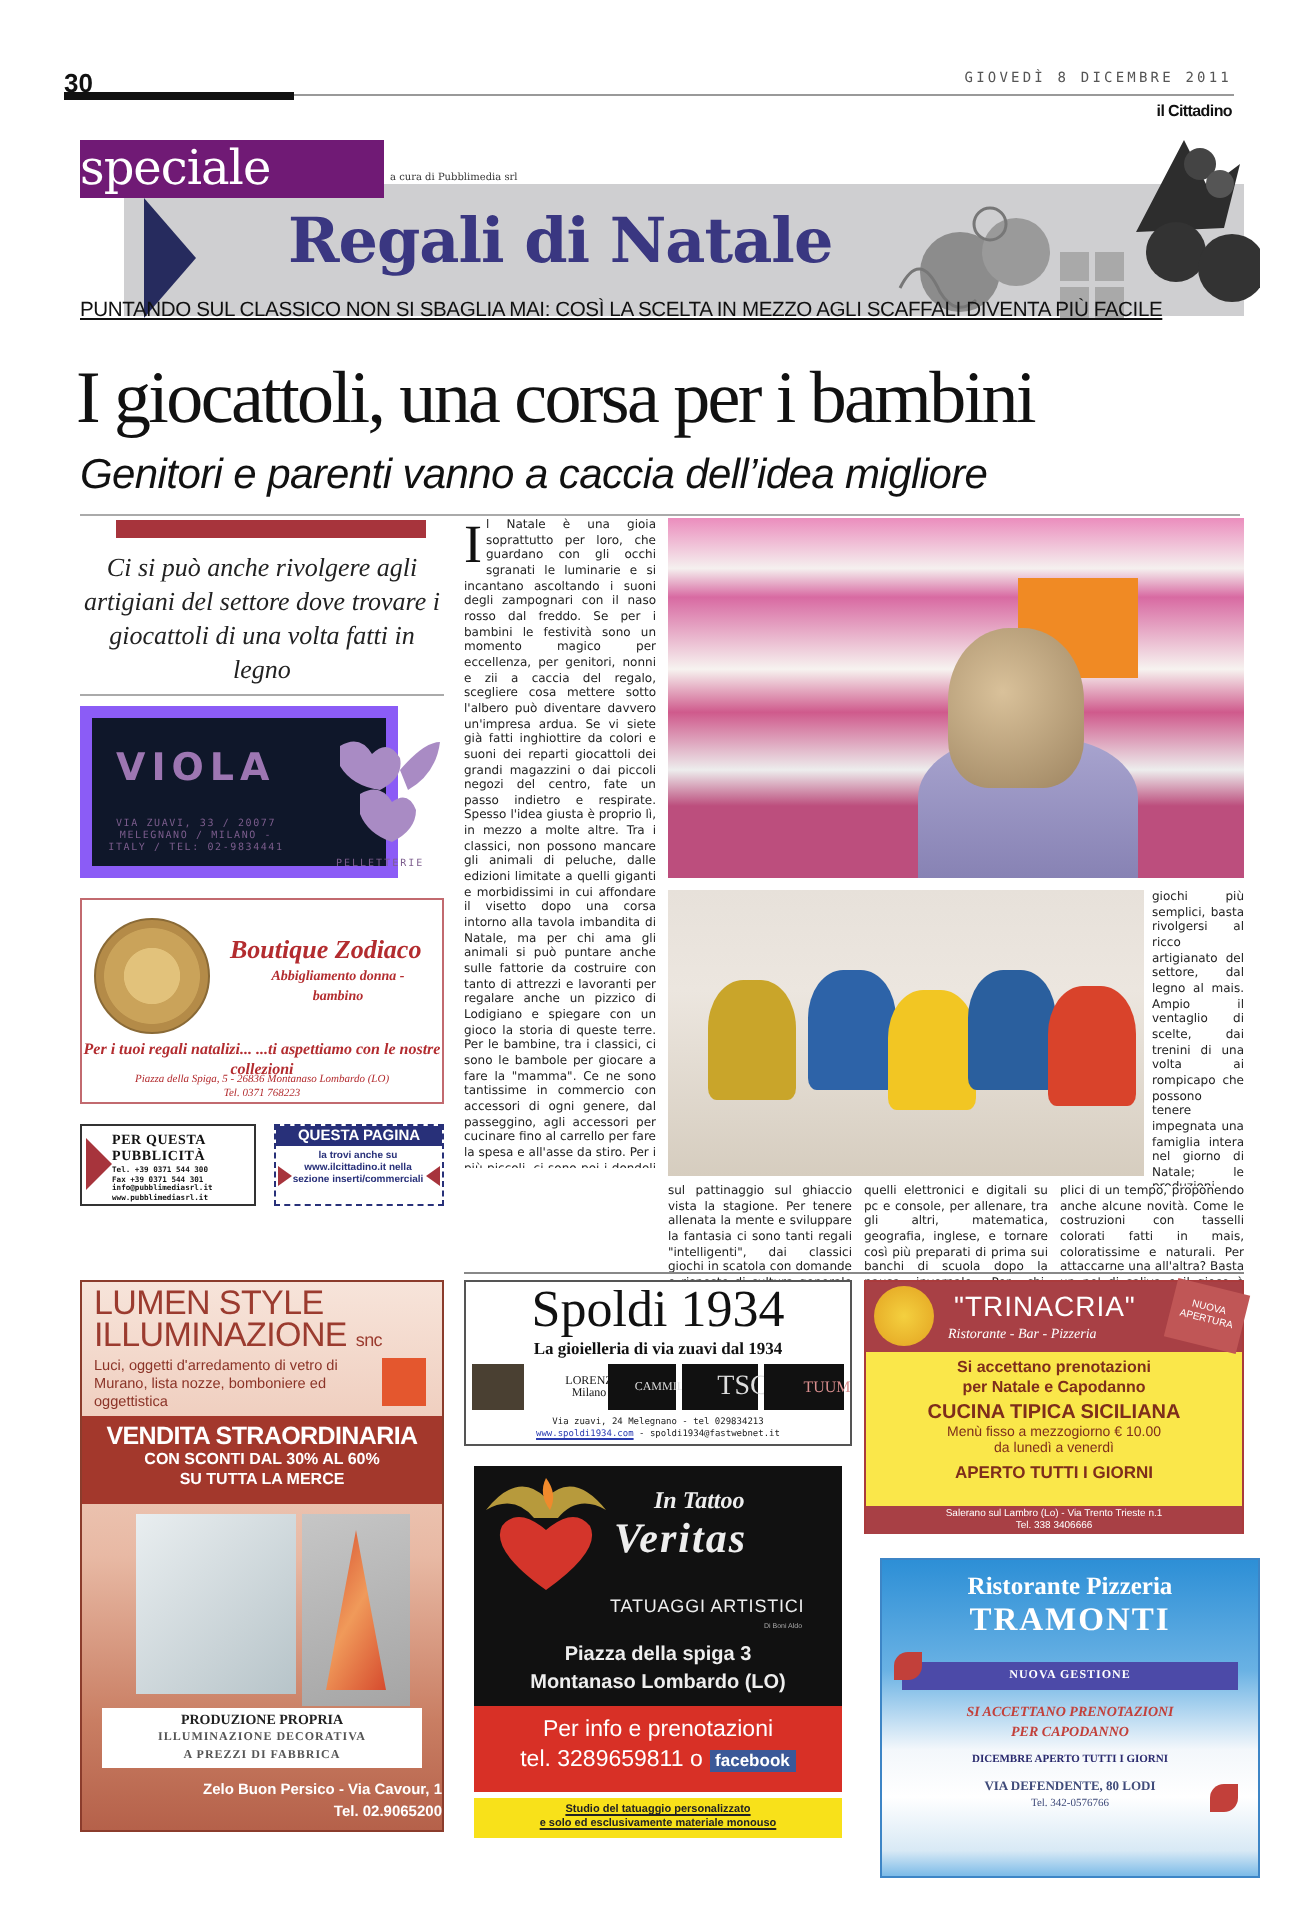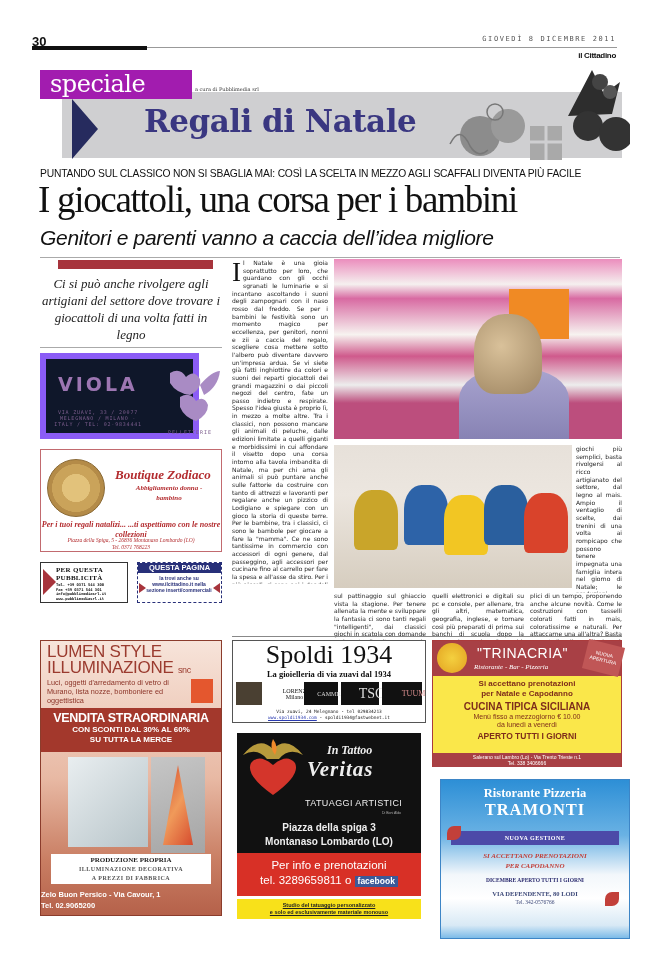--- a/index.html
+++ b/index.html
@@ -9,30 +9,30 @@
 
   
   .page-num { left: 32px; top: 34px; font: bold 13px "Liberation Sans", sans-serif; color: #111; }
   .rule-thick { left: 32px; top: 46px; width: 115px; height: 4px; background: #111; }
   .rule-thin { left: 147px; top: 47px; width: 470px; height: 1px; background: #999; }
   .date { right: 34px; top: 35px; font: 7px "DejaVu Sans Mono", monospace; letter-spacing: 1.6px; color: #555; }
   .paper { right: 34px; top: 51px; font: bold 8px "Liberation Sans", sans-serif; color: #111; letter-spacing: -0.3px; }
 
   
   .banner-grey { left: 62px; top: 92px; width: 560px; height: 66px; background: #cfcfd1; }
-  .speciale { left: 40px; top: 70px; width: 152px; height: 29px; background: #a21caf; color: #fff;
-              font: 24px "DejaVu Serif", serif; padding-left: 10px; line-height: 29px; letter-spacing: -0.5px; }
+  .speciale { left: 40px; top: 70px; width: 152px; height: 29px; background: #701a75; color: #fff;
+              font: 24px "DejaVu Serif", serif; line-height: 29px; letter-spacing: -0.5px; }
   .cura { left: 195px; top: 86px; font: 5px "DejaVu Serif", serif; color: #333; }
   .arrow { left: 72px; top: 99px; width: 0; height: 0; border-top: 30px solid transparent;
            border-bottom: 30px solid transparent; border-left: 26px solid #262b5e; }
   .regali { left: 144px; top: 103px; font: bold 31px "DejaVu Serif", serif; color: #3a3781; letter-spacing: -0.5px; }
   .deco { left: 440px; top: 64px; width: 190px; height: 100px; }
 
-  .kicker { left: 40px; top: 168px; width: 580px; font: 12.5px "Liberation Sans", sans-serif; color: #111;
-            letter-spacing: -0.2px; text-transform: uppercase; font-size: 10.3px; }
+  .kicker { left: 40px; top: 150px; width: 580px; font: 12.5px "Liberation Sans", sans-serif; color: #111;
+            letter-spacing: -0.2px; text-transform: uppercase; font-size: 10.3px; text-decoration: underline; }
   .headline { left: 38px; top: 180px; font: 37px "Liberation Serif", serif; color: #111; letter-spacing: -1.3px; line-height: 40px; }
   .subhead { left: 40px; top: 226px; font: italic 21px "Liberation Sans", sans-serif; color: #111; letter-spacing: -0.3px; }
   .title-rule { left: 40px; top: 257px; width: 580px; height: 1px; background: #aaa; }
 
   
   .redbar { left: 58px; top: 260px; width: 155px; height: 9px; background: #a7343c; }
   .quote { left: 40px; top: 275px; width: 182px; text-align: center; font: italic 13px "Liberation Serif", serif;
            line-height: 17px; color: #222; }
   .quote-rule { left: 40px; top: 347px; width: 182px; height: 1px; background: #aaa; }
 
@@ -68,21 +68,21 @@
   .lumen .badge { position: absolute; left: 150px; top: 38px; width: 22px; height: 24px; background: #e4572e; }
   .lumen .sale { position: absolute; left: 0; top: 67px; width: 100%; height: 44px; background: #a3382c; color: #fff; text-align: center; }
   .lumen .sale .s1 { font: bold 12.5px "Liberation Sans", sans-serif; display: block; margin-top: 3px; letter-spacing: -0.3px; }
   .lumen .sale .s2 { font: bold 8px "Liberation Sans", sans-serif; display: block; line-height: 10px; }
   .lumen .ph1 { position: absolute; left: 27px; top: 116px; width: 80px; height: 90px; background: linear-gradient(135deg, #e9eef0, #b7c4c9); }
   .lumen .ph2 { position: absolute; left: 110px; top: 116px; width: 54px; height: 96px; background: linear-gradient(160deg, #c6c6c6, #a5a5a5); }
   .lumen .ph2::after { content: ""; position: absolute; left: 12px; top: 8px; width: 30px; height: 80px; background: linear-gradient(120deg, #d64b2e, #f09a5a, #d64b2e); clip-path: polygon(50% 0, 100% 100%, 0 100%); }
   .lumen .prod { position: absolute; left: 10px; top: 213px; width: 160px; height: 30px; background: #fff; text-align: center; font: bold 6px "Liberation Serif", serif; color: #222; line-height: 9px; padding-top: 2px; }
   .lumen .prod .p1 { font-size: 7px; display: block; }
   .lumen .prod .p2 { color: #555; display: block; letter-spacing: 0.5px; }
-  .lumen .addr { position: absolute; left: 0; top: 248px; width: 100%; text-align: left; font: bold 7.5px "Liberation Sans", sans-serif; color: #fff; line-height: 11px; }
+  .lumen .addr { position: absolute; left: 0; top: 248px; width: 100%; text-align: right; font: bold 7.5px "Liberation Sans", sans-serif; color: #fff; line-height: 11px; }
 
   
   .body-text { font: 6px "DejaVu Sans", sans-serif; color: #222; line-height: 7.65px; text-align: justify; }
   .col1 { left: 232px; top: 259px; width: 96px; height: 325px; overflow: hidden; }
   .dropcap { float: left; font: 27px "Liberation Serif", serif; line-height: 24px; margin: 1px 2px 0 0; color: #111; }
   .col2 { left: 334px; top: 592px; width: 92px; }
   .col3 { left: 432px; top: 592px; width: 92px; }
   .col4 { left: 530px; top: 592px; width: 92px; }
   .colR { left: 576px; top: 445px; width: 46px; height: 148px; overflow: hidden; text-align: justify; }
   .article-rule { left: 232px; top: 636px; width: 390px; height: 1px; background: #888; }

